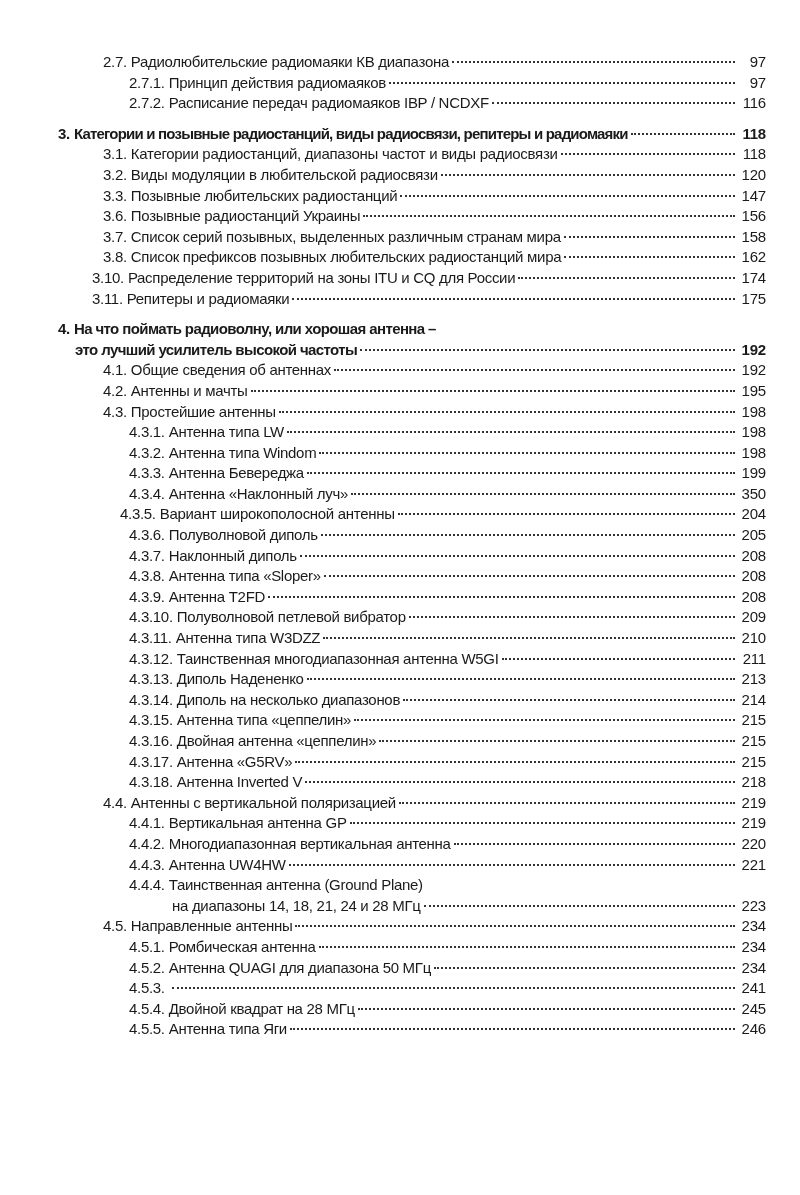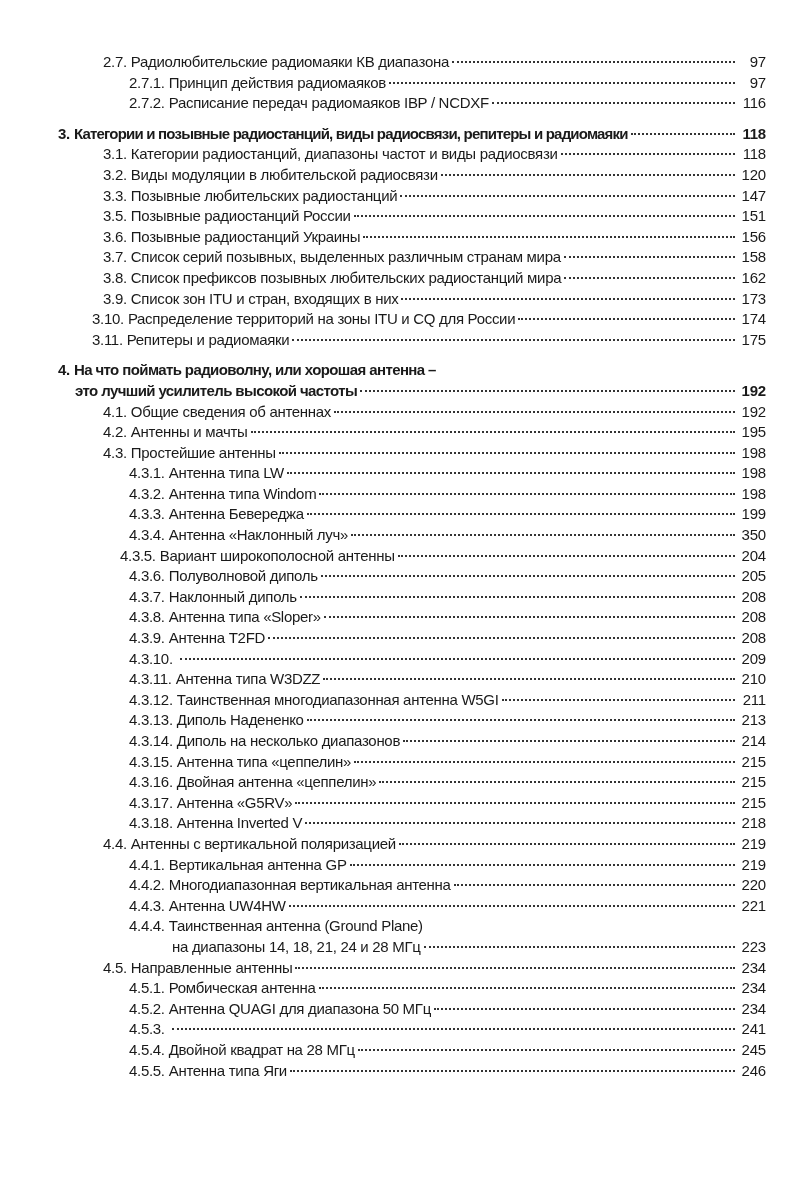--- a/index.html
+++ b/index.html
@@ -88,56 +88,40 @@
   <div class="row">
       <div class="entry" style="left:103px">
         <span class="num">3.3.</span>
         <span class="title">Позывные любительских радиостанций</span>
         <span class="leader"></span>
         <span class="page">147</span>
       </div>
     </div>
   <div class="row">
       <div class="entry" style="left:103px">
-        <span class="num">3.5.</span>
-        <span class="title">Позывные радиостанций России</span>
-        <span class="leader"></span>
-        <span class="page">151</span>
-      </div>
-    </div>
-  <div class="row">
-      <div class="entry" style="left:103px">
         <span class="num">3.6.</span>
         <span class="title">Позывные радиостанций Украины</span>
         <span class="leader"></span>
         <span class="page">156</span>
       </div>
     </div>
   <div class="row">
       <div class="entry" style="left:103px">
         <span class="num">3.7.</span>
         <span class="title">Список серий позывных, выделенных различным странам мира</span>
         <span class="leader"></span>
         <span class="page">158</span>
       </div>
     </div>
   <div class="row">
       <div class="entry" style="left:103px">
         <span class="num">3.8.</span>
         <span class="title">Список префиксов позывных любительских радиостанций мира</span>
         <span class="leader"></span>
         <span class="page">162</span>
-      </div>
-    </div>
-  <div class="row">
-      <div class="entry" style="left:103px">
-        <span class="num">3.9.</span>
-        <span class="title">Список зон ITU и стран, входящих в них</span>
-        <span class="leader"></span>
-        <span class="page">173</span>
       </div>
     </div>
   <div class="row">
       <div class="entry" style="left:92px">
         <span class="num">3.10.</span>
         <span class="title">Распределение территорий на зоны ITU и CQ для России</span>
         <span class="leader"></span>
         <span class="page">174</span>
       </div>
     </div>
@@ -255,20 +239,21 @@
       <div class="entry" style="left:129px">
         <span class="num">4.3.9.</span>
         <span class="title">Антенна T2FD</span>
         <span class="leader"></span>
         <span class="page">208</span>
       </div>
     </div>
   <div class="row">
       <div class="entry" style="left:129px">
         <span class="num">4.3.10.</span>
+        <span class="title">Полуволновой петлевой вибратор</span>
         <span class="leader"></span>
         <span class="page">209</span>
       </div>
     </div>
   <div class="row">
       <div class="entry" style="left:129px">
         <span class="num">4.3.11.</span>
         <span class="title">Антенна типа W3DZZ</span>
         <span class="leader"></span>
         <span class="page">210</span>

